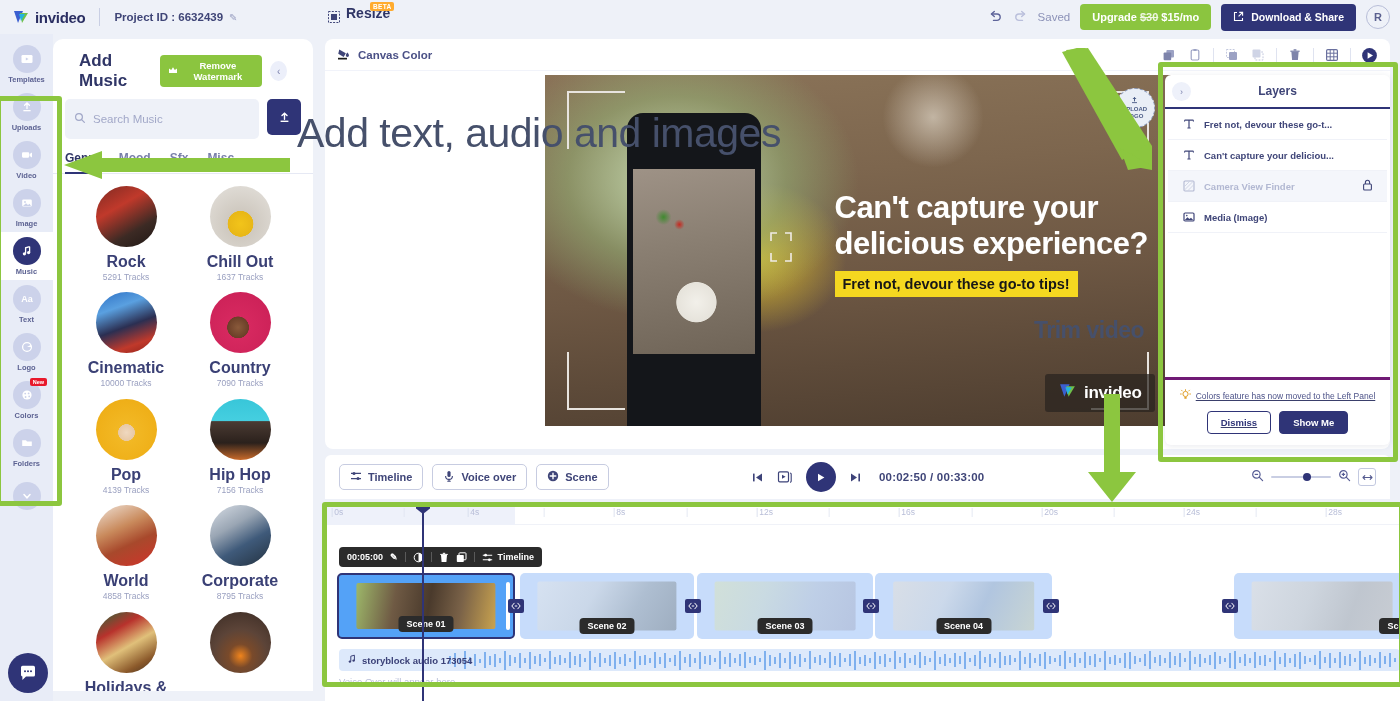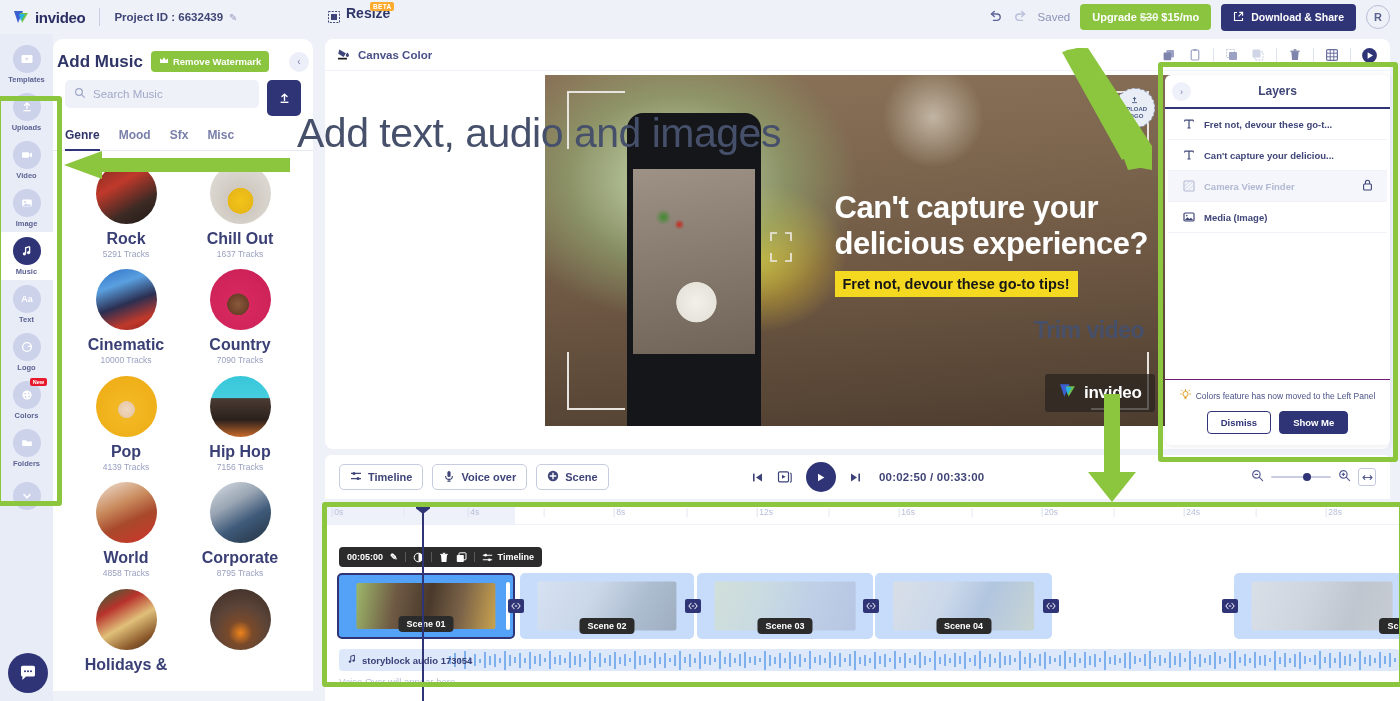--- a/index.html
+++ b/index.html
@@ -80,36 +80,36 @@
     width:28px; height:28px; border-radius:50%; background:#ccd2ea;
     display:flex; align-items:center; justify-content:center; color:#fff;
     margin-top:10px; cursor:pointer;
   }
 
   
   .panel {
     position:absolute; left:53px; top:39px; width:260px; bottom:10px;
     background:#fff; border-radius:10px 10px 0 0; overflow:hidden; z-index:20;
   }
-  .panel-head { display:flex; align-items:center; padding:12px 4px 8px; gap:8px; }
+  .panel-head { display:flex; align-items:center; padding:12px 26px 8px; gap:8px; }
   .panel-title { font-size:17px; font-weight:bold; color:#2f3566; }
   .btn-watermark {
     background:#8bc53f; color:#fff; border:none; border-radius:4px;
     font-size:9.5px; font-weight:bold; padding:5px 8px; cursor:pointer;
     display:flex; align-items:center; gap:4px; font-family:inherit;
   }
   .panel-collapse {
     width:20px; height:20px; border-radius:50%; background:#eceffa;
     color:#7b81ad; font-size:10px; display:flex; align-items:center;
     justify-content:center; margin-left:auto; cursor:pointer;
   }
   .search-row { display:flex; gap:8px; padding:0 12px 8px; }
   .search-box {
     flex:1; background:#eef1f8; border-radius:5px; display:flex;
-    align-items:center; padding:0 9px; height:28px; gap:7px;
+    align-items:center; padding:0 9px; height:40px; gap:7px;
   }
   .search-box input {
     border:none; background:none; outline:none; font-size:11.5px;
     color:#4b5185; width:100%; font-family:inherit;
   }
   .search-box input::placeholder { color:#a2a8c8; }
   .upload-btn {
     width:34px; height:36px; background:#2f3477; border-radius:5px;
     display:flex; align-items:center; justify-content:center; cursor:pointer;
     color:#fff;
@@ -306,22 +306,23 @@
   }
   .layer-row {
     height:31px; display:flex; align-items:center; gap:9px; padding:0 14px;
     border-bottom:1px solid #f0f2f8; cursor:pointer; font-size:9.5px;
     font-weight:bold; color:#3f4578; margin:0 3px;
   }
   .layer-row.locked { background:#f4f6fb; color:#b2b8d2; }
   .layer-ico { width:13px; display:flex; justify-content:center; }
   .lock-ico { margin-left:auto; color:#3f4578; }
   .tip-box {
-    margin-top:auto; border-top:1px solid #701a75; padding:9px 10px 11px;
+    margin-top:auto; border-top:3px solid #701a75; padding:9px 10px 11px;
     text-align:center;
+    text-decoration:underline;
   }
   .tip-text {
     font-size:8.5px; color:#4c5288; display:flex; align-items:center;
     gap:5px; justify-content:center; margin-bottom:8px;
   }
   .tip-btns { display:flex; gap:8px; justify-content:center; }
   .btn-dismiss {
     border:1px solid #2f3477; background:#fff; color:#2f3477; border-radius:4px;
     font-size:9.5px; font-weight:bold; padding:5px 13px; cursor:pointer; font-family:inherit;
   }

